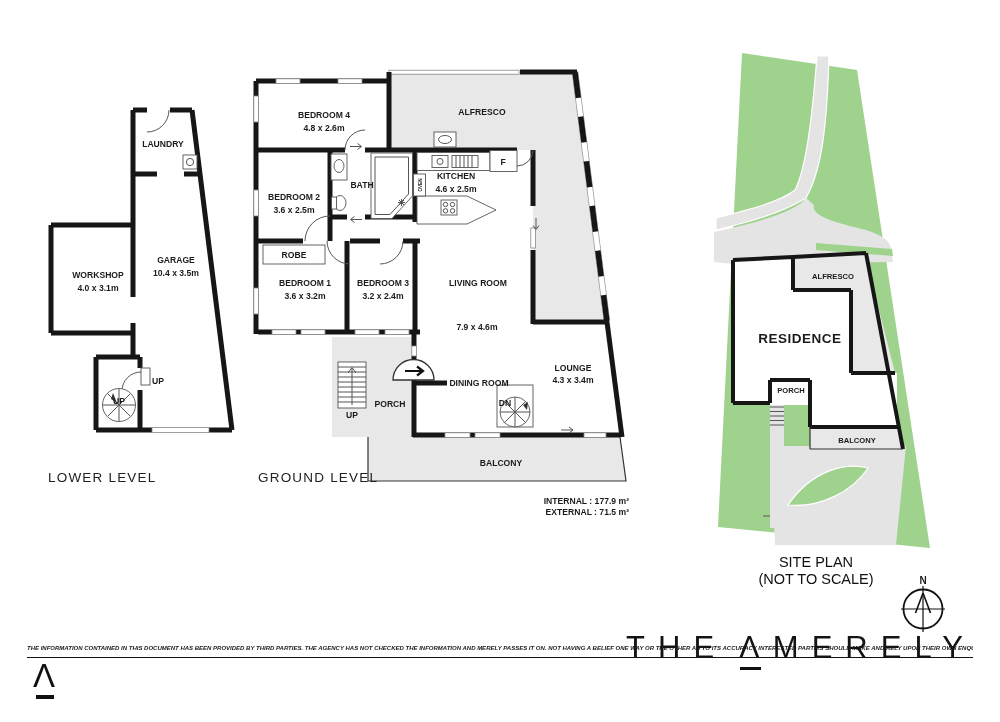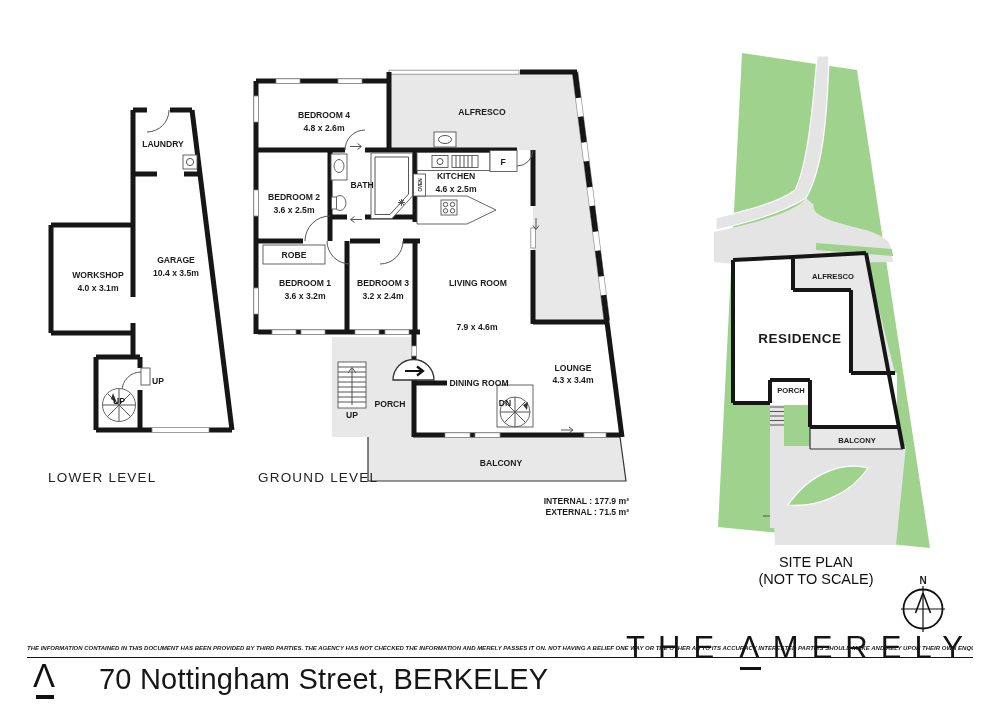--- a/index.html
+++ b/index.html
@@ -259,21 +259,20 @@
 
   
   <div class="footer-disclaimer">THE INFORMATION CONTAINED IN THIS DOCUMENT HAS BEEN PROVIDED BY THIRD PARTIES. THE AGENCY HAS NOT CHECKED THE INFORMATION AND MERELY PASSES IT ON. NOT HAVING A BELIEF ONE WAY OR  THE OTHER AS TO ITS ACCURACY   INTERESTED PARTIES SHOULD MAKE AND RELY UPON THEIR OWN ENQUIRIES.</div>
   <div class="footer-rule"></div>
 
   <div class="brandmark">
     <div>Λ</div>
     <div class="bar"></div>
   </div>
 
-  <div class="address">70 Nottingham Street, BERKELEY</div>
 
   <div class="brand">
     <span>THE</span>
     <span class="gap"></span>
     <span class="acaret"><span>Λ</span><span class="bar"></span></span>
     <span>MERELY</span>
   </div>
 
 </div>
 

